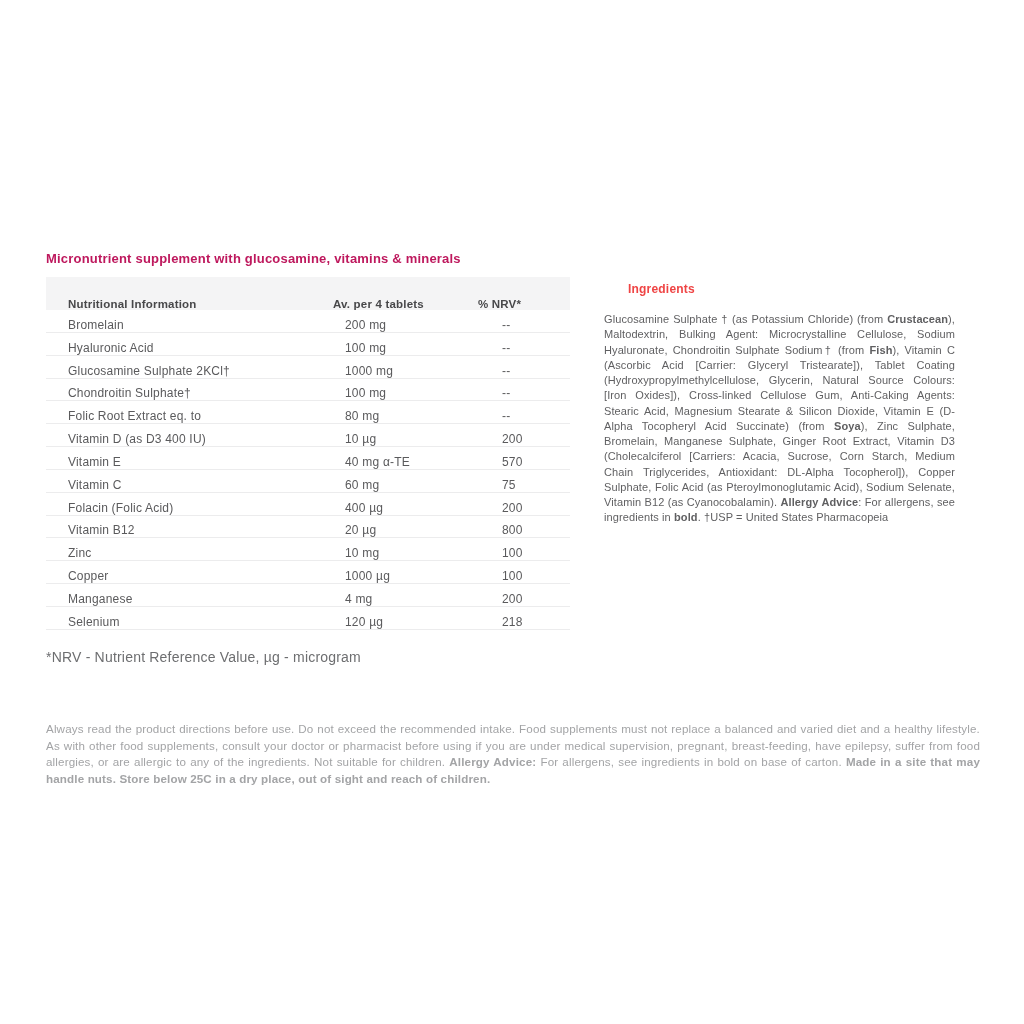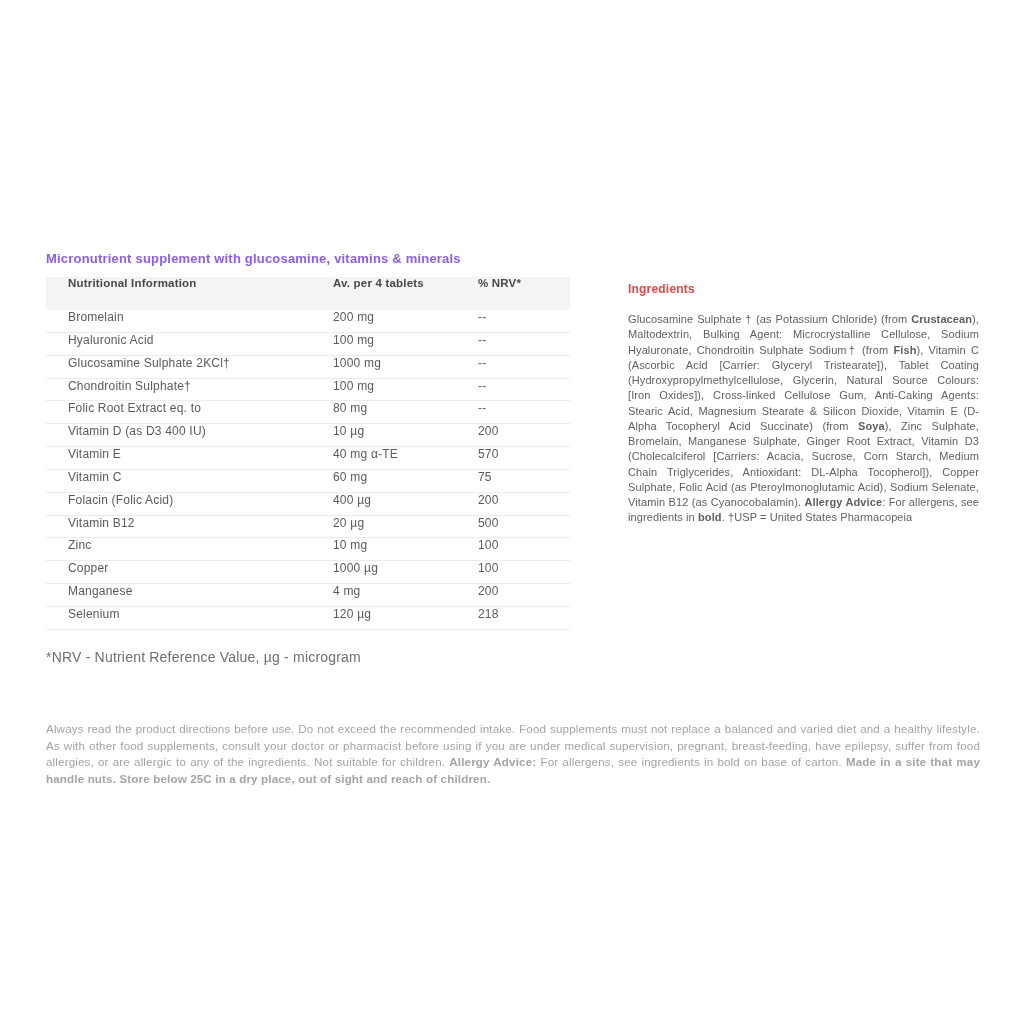--- a/index.html
+++ b/index.html
@@ -7,36 +7,36 @@
   body {
     width: 1024px; height: 1024px;
     position: relative;
     font-family: "Liberation Sans", sans-serif;
     color: #5a5a5c;
   }
   .page { position: absolute; inset: 0; background: #ffffff; }
 
   .title {
     position: absolute; left: 46px; top: 251px;
-    font-size: 13px; font-weight: 700; color: #8b5cf6;
+    font-size: 13px; font-weight: 700; color: #be185d;
     letter-spacing: 0.2px;
   }
 
   .ntable { position: absolute; left: 46px; top: 277px; width: 524px; }
   .thead {
-    display: flex; align-items: flex-start; height: 33px;
+    display: flex; align-items: flex-end; height: 33px;
     background: #f4f4f5;
     font-size: 11.5px; font-weight: 700; color: #48484a;
     padding-left: 22px; letter-spacing: 0.2px;
   }
   .trow {
-    display: flex; align-items: flex-start; height: 22.85px;
+    display: flex; align-items: flex-end; height: 22.85px;
     border-bottom: 1px solid #ececed;
     font-size: 12px; color: #5a5a5c;
-    padding-left: 22px; letter-spacing: 0.2px;
+    padding-left: 22px; letter-spacing: 0.2px; gap: 12px;
   }
   .c0 { width: 265px; }
   .c1 { width: 145px; }
   .c2 { flex: 1; }
 
   .footnote {
     position: absolute; left: 46px;
     font-size: 14px; color: #6d6e70; letter-spacing: 0.2px;
   }
   .fn1 { top: 649px; }
@@ -49,21 +49,21 @@
     color: #a3a4a6; text-align: justify; letter-spacing: 0.15px;
   }
   .disclaimer .b { font-weight: 700; }
 
   .ing-heading {
     position: absolute; left: 628px; top: 282px;
     font-size: 12px; font-weight: 700; color: #ef4444;
     letter-spacing: 0.2px;
   }
   .ing-text {
-    position: absolute; left: 628px; top: 312px; width: 351px;
+    position: absolute; left: 604px; top: 312px; width: 351px;
     font-size: 11px; line-height: 15.25px;
     color: #5f5f61; text-align: justify; letter-spacing: 0.1px;
   }
   .ing-text .b { font-weight: 700; }
 </style>
 </head>
 <body>
 
 <div class="page">
 
@@ -117,21 +117,21 @@
           <div class="c2">75</div>
         </div>
         <div class="trow">
           <div class="c0">Folacin (Folic Acid)</div>
           <div class="c1">400 µg</div>
           <div class="c2">200</div>
         </div>
         <div class="trow">
           <div class="c0">Vitamin B12</div>
           <div class="c1">20 µg</div>
-          <div class="c2">500</div>
+          <div class="c2">800</div>
         </div>
         <div class="trow">
           <div class="c0">Zinc</div>
           <div class="c1">10 mg</div>
           <div class="c2">100</div>
         </div>
         <div class="trow">
           <div class="c0">Copper</div>
           <div class="c1">1000 µg</div>
           <div class="c2">100</div>

